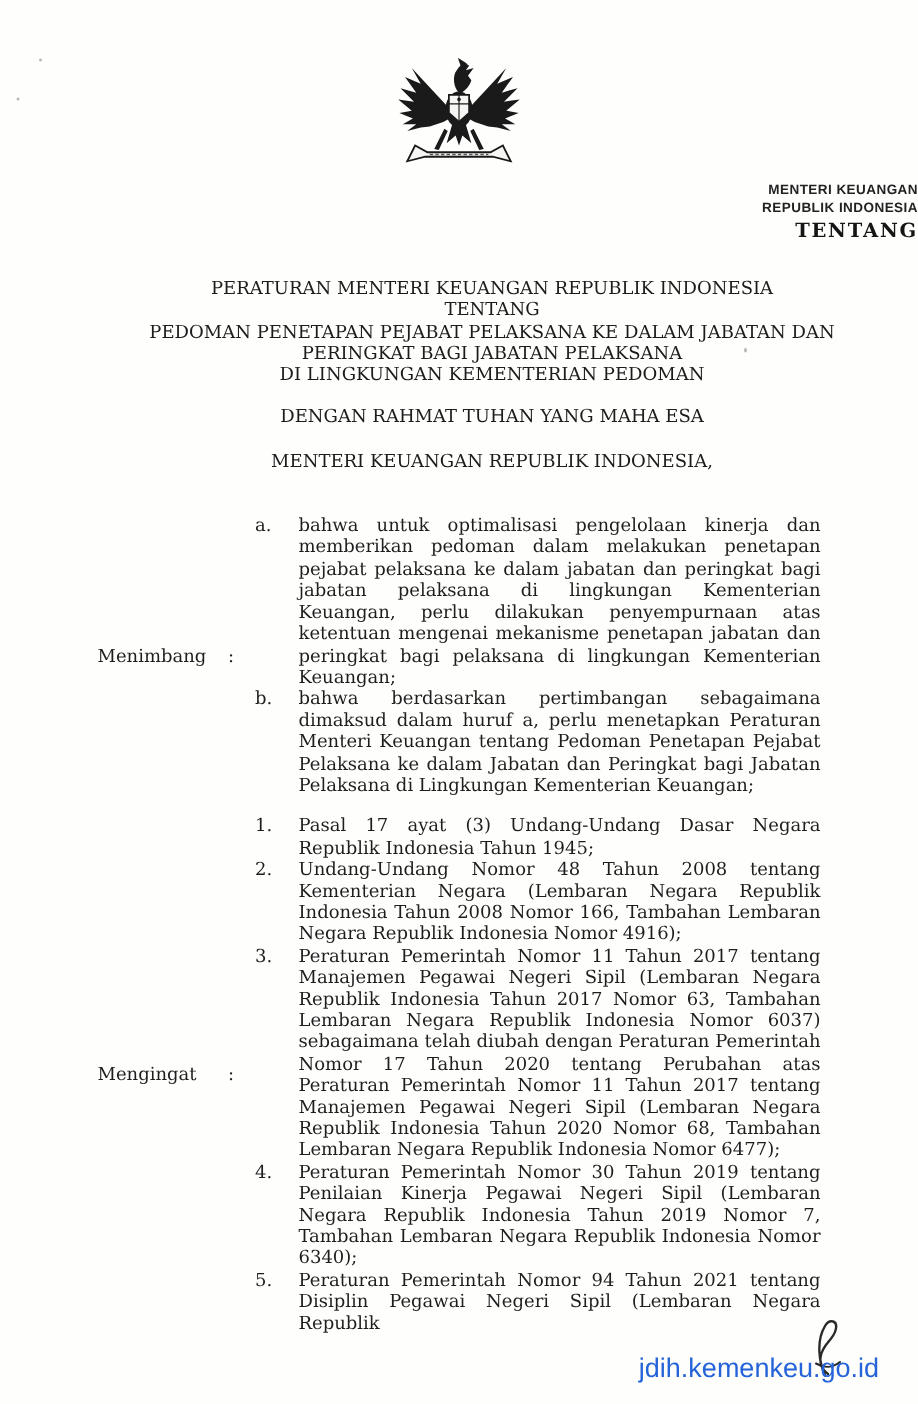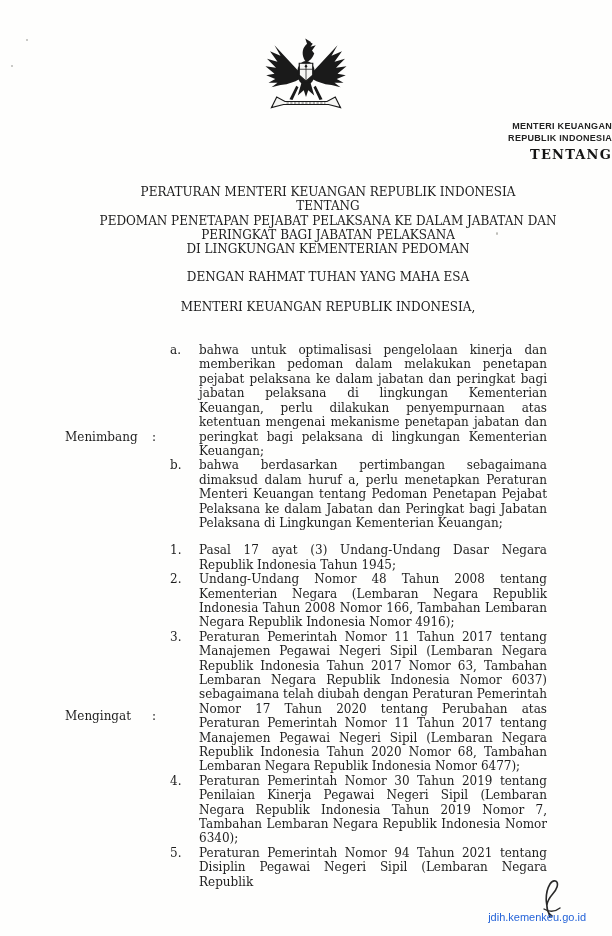--- a/index.html
+++ b/index.html
@@ -40,21 +40,21 @@
   .clause-label { width:87px; flex:none; }
   .clause-colon { width:18px; flex:none; }
   .clause-items { flex:1; min-width:0; }
   .item { display:flex; align-items:flex-start; }
   .item-marker { width:29px; flex:none; }
   .item-text { flex:1; text-align:justify; }
 
   .footer-url {
     position:absolute; right:26px; bottom:13px;
     font-family:"Liberation Sans",sans-serif;
-    font-size:11px;
+    font-size:18px;
     text-decoration:none;
   }
   .paraf { position:absolute; right:48px; bottom:18px; }
   .speck { position:absolute; border-radius:50%; background:#b9b9b4; }
   .speck1 { left:26px; top:39px; width:2px; height:2px; }
   .speck2 { left:11px; top:65px; width:2px; height:2px; }
   .speck3 { left:496px; top:232px; width:2px; height:3px; }
 </style>
 </head>
 <body>

